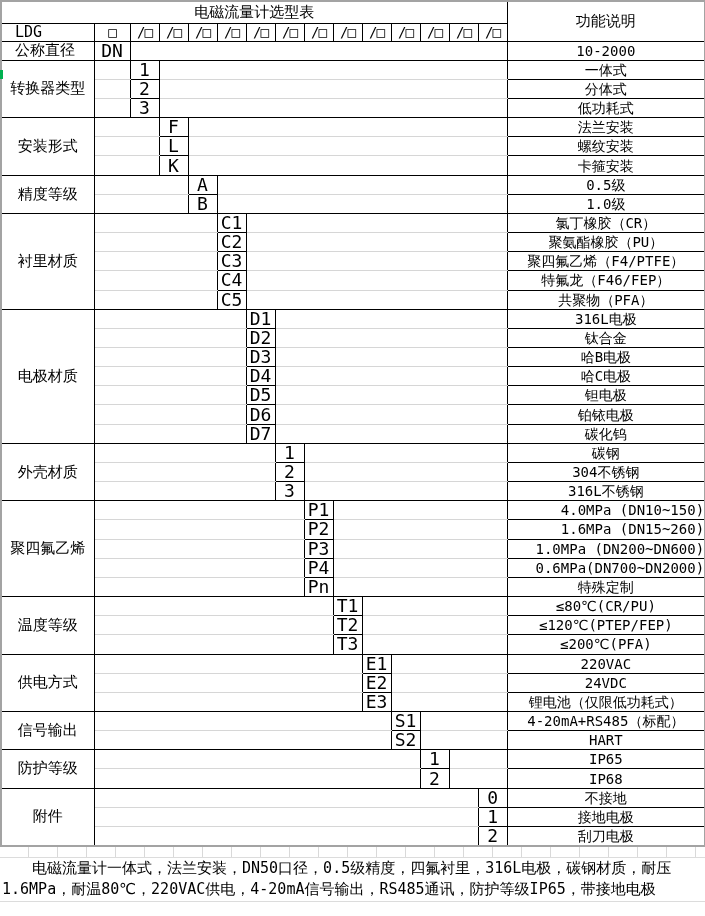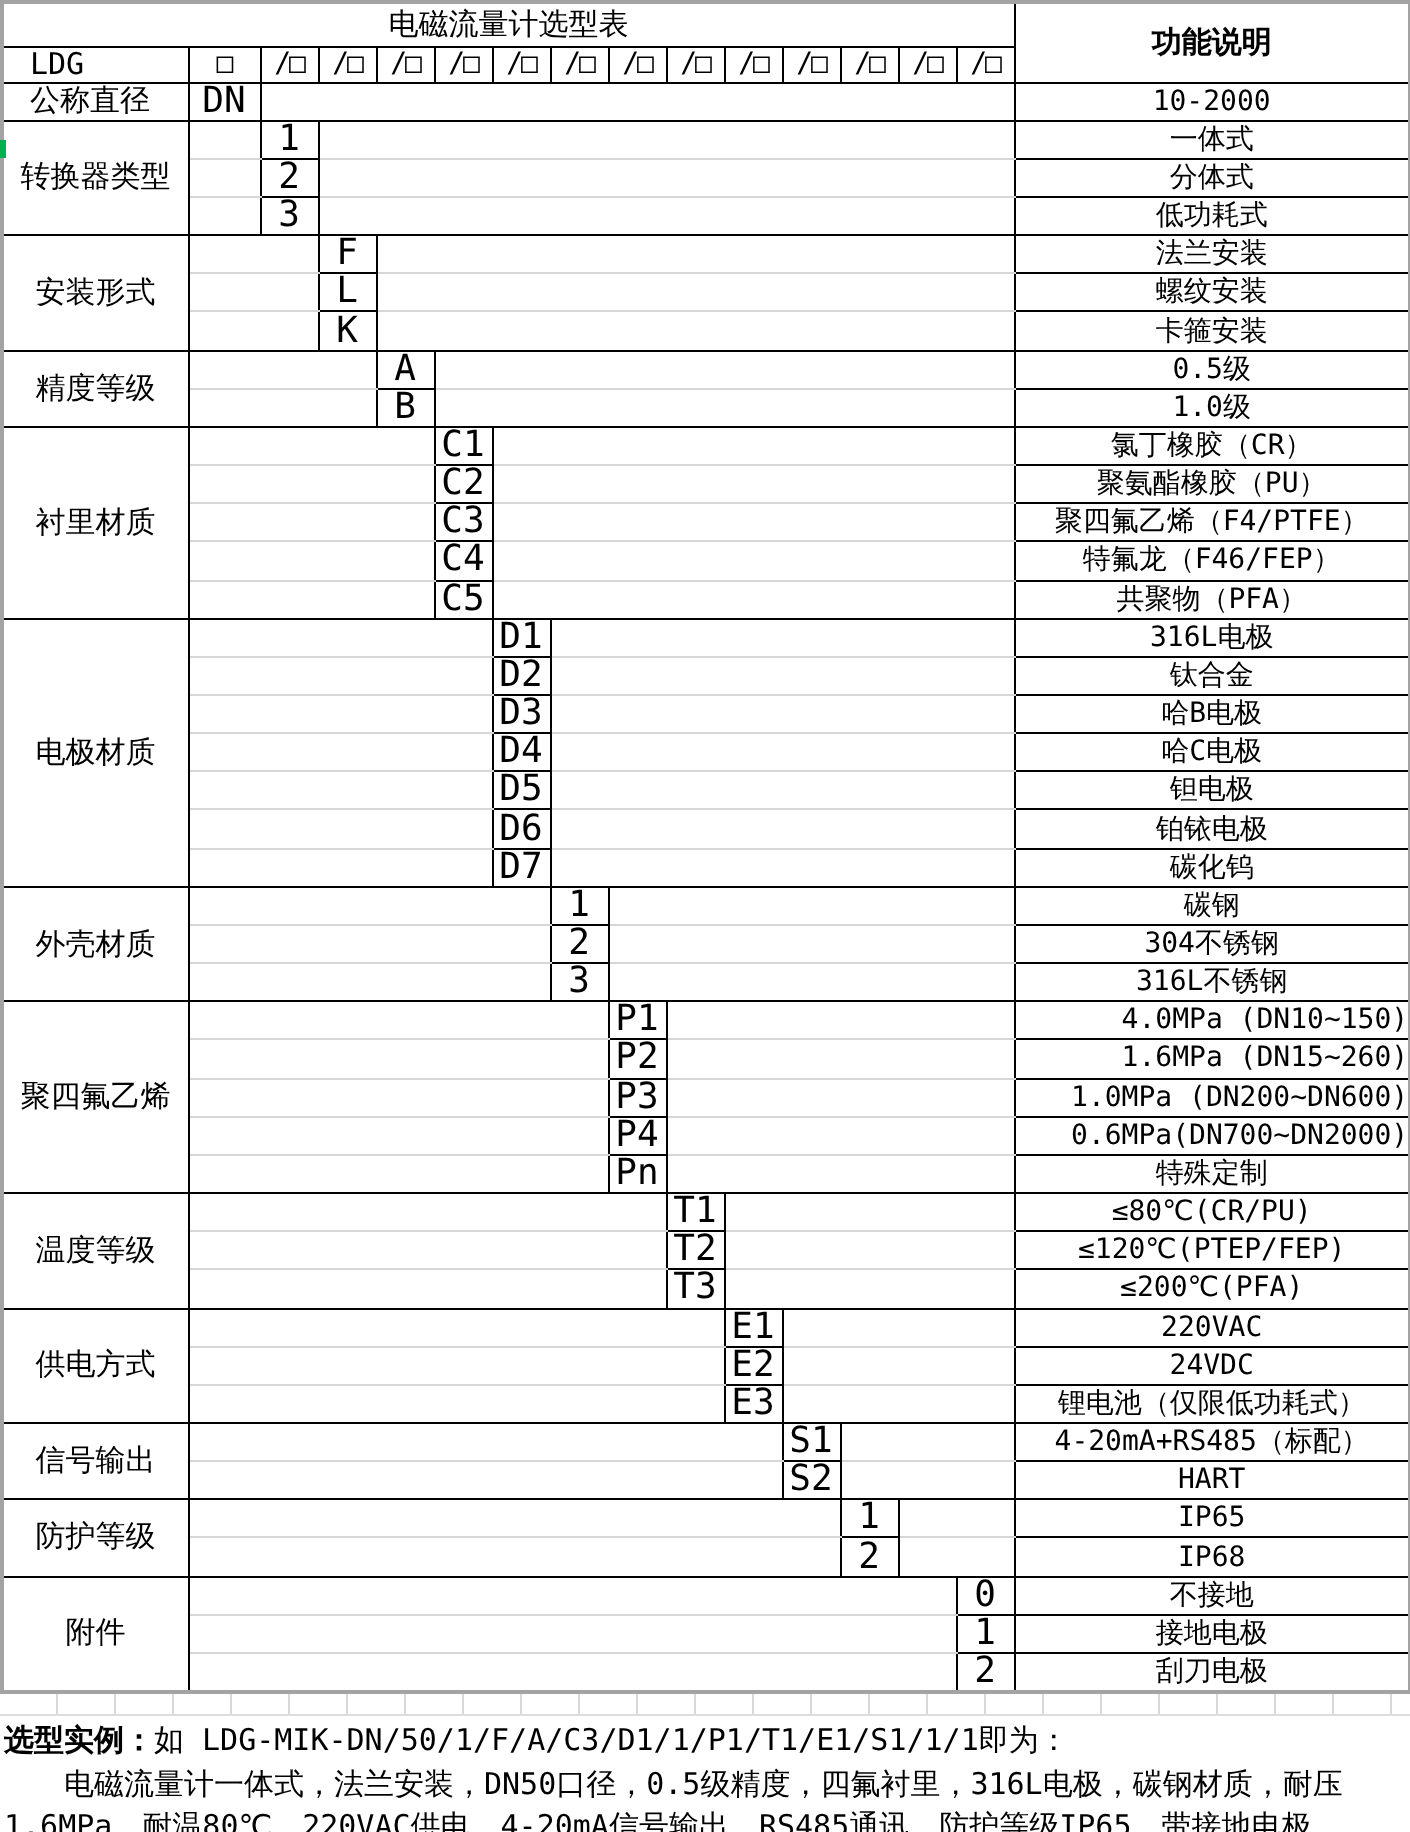--- a/index.html
+++ b/index.html
@@ -25,21 +25,21 @@
     margin:0;
     font-size:14px;
     line-height:1;
     text-align:center;
     vertical-align:middle;
     white-space:nowrap;
     overflow:hidden;
   }
   #selector td.cell{border:1px solid #000;}
   #selector td.title{font-size:15px;}
-  #selector td.fnhead{font-size:15px;font-weight:bold;}
+  #selector td.fnhead{font-size:15px;}
   #selector td.label{font-size:15px;}
   #selector td.left{text-align:left;padding-left:13px;}
   #selector td.fn{font-size:14px;}
   #selector td.fnleft{text-align:right;padding-left:2px;}
   #selector td.code{font-size:18px;}
   #selector td.slot{font-size:14px;letter-spacing:-1px;}
 
   
   #selector td.fill{border:none;border-bottom:1px solid #d6d6d6;}
   #selector td.fill.bb{border-bottom:1px solid #000;}
@@ -375,17 +375,16 @@
           <td class="fill bb" colspan="13"></td>
           <td class="cell code">2</td>
           <td class="cell fn">刮刀电极</td>
         </tr>
       </tbody>
   </table>
 
   <div id="grid-strip"></div>
 
   <div id="example">
-    <div class="ln1"><b>选型实例：</b><span>如 LDG-MIK-DN/50/1/F/A/C3/D1/1/P1/T1/E1/S1/1/1即为：</span></div>
     <div class="ln2">电磁流量计一体式，法兰安装，DN50口径，0.5级精度，四氟衬里，316L电极，碳钢材质，耐压</div>
     <div class="ln3">1.6MPa，耐温80℃，220VAC供电，4-20mA信号输出，RS485通讯，防护等级IP65，带接地电极</div>
   </div>
 </div>
 
 </body></html>

